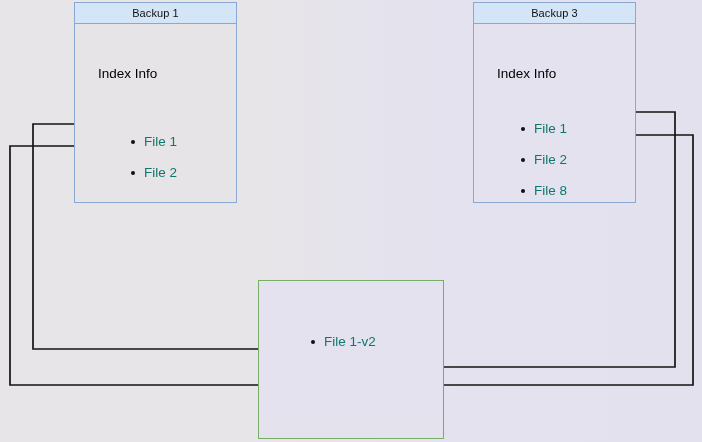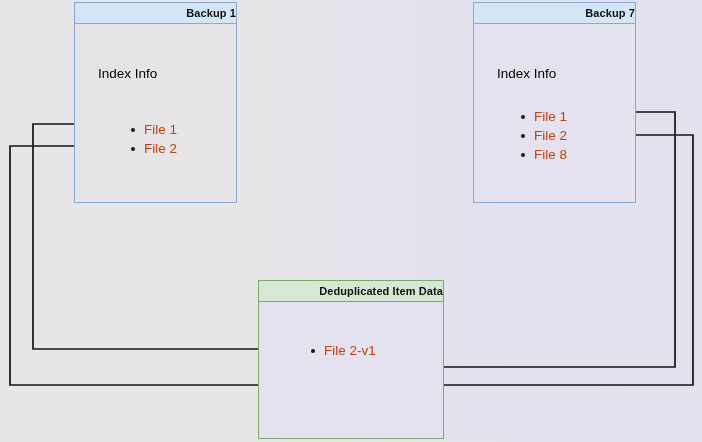--- a/index.html
+++ b/index.html
@@ -37,23 +37,23 @@
   .node.blue {
     border-color: #89a9d2;
   }
   .node.green {
     border-color: #7aac69;
   }
   .node-header {
     box-sizing: border-box;
     height: 21px;
     line-height: 20px;
-    text-align: right;
+    text-align: center;
     font-size: 11px;
-    font-weight: bold;
+    font-weight: normal;
     color: #101010;
     background: #d4e5f7;
     border-bottom: 1px solid #89a9d2;
     letter-spacing: 0.1px;
   }
   .node.green > .node-header {
     background: #d5e8d3;
     border-bottom: 1px solid #7aac69;
   }
   .node-body {
@@ -78,25 +78,26 @@
   }
   .file-list {
     position: absolute;
     margin: 0;
     padding: 0;
     list-style: none;
   }
   .file-list li {
     position: relative;
     font-size: 13.5px;
-    color: #c2410c;
+    color: #0f766e;
     white-space: nowrap;
     padding-left: 15px;
     height: 19px;
     line-height: 19px;
+    margin-top: 12px;
   }
   .file-list li::before {
     content: "";
     position: absolute;
     left: 2px;
     top: 8px;
     width: 4px;
     height: 4px;
     border-radius: 50%;
     background: #101010;
@@ -138,33 +139,32 @@
     <div class="node-body">
       <div class="index-label" style="left:23px; top:42px;">Index Info</div>
       <ul class="file-list" style="left:54px; top:96px;">
         <li>File 1</li>
         <li>File 2</li>
       </ul>
     </div>
   </div>
 
   <div class="node blue" id="backup2" style="left:473px; top:2px; width:163px; height:201px;">
-    <div class="node-header">Backup 7</div>
+    <div class="node-header">Backup 3</div>
     <div class="node-body">
       <div class="index-label" style="left:23px; top:42px;">Index Info</div>
       <ul class="file-list" style="left:45px; top:83px;">
         <li>File 1</li>
         <li>File 2</li>
         <li>File 8</li>
       </ul>
     </div>
   </div>
 
   <div class="node green" id="dedup" style="left:258px; top:280px; width:186px; height:159px;">
-    <div class="node-header">Deduplicated Item Data</div>
     <div class="node-body">
       <ul class="file-list" style="left:50px; top:39px;">
-        <li>File 2-v1</li>
+        <li>File 1-v2</li>
       </ul>
     </div>
   </div>
 
 </div>
 
 </body></html>

